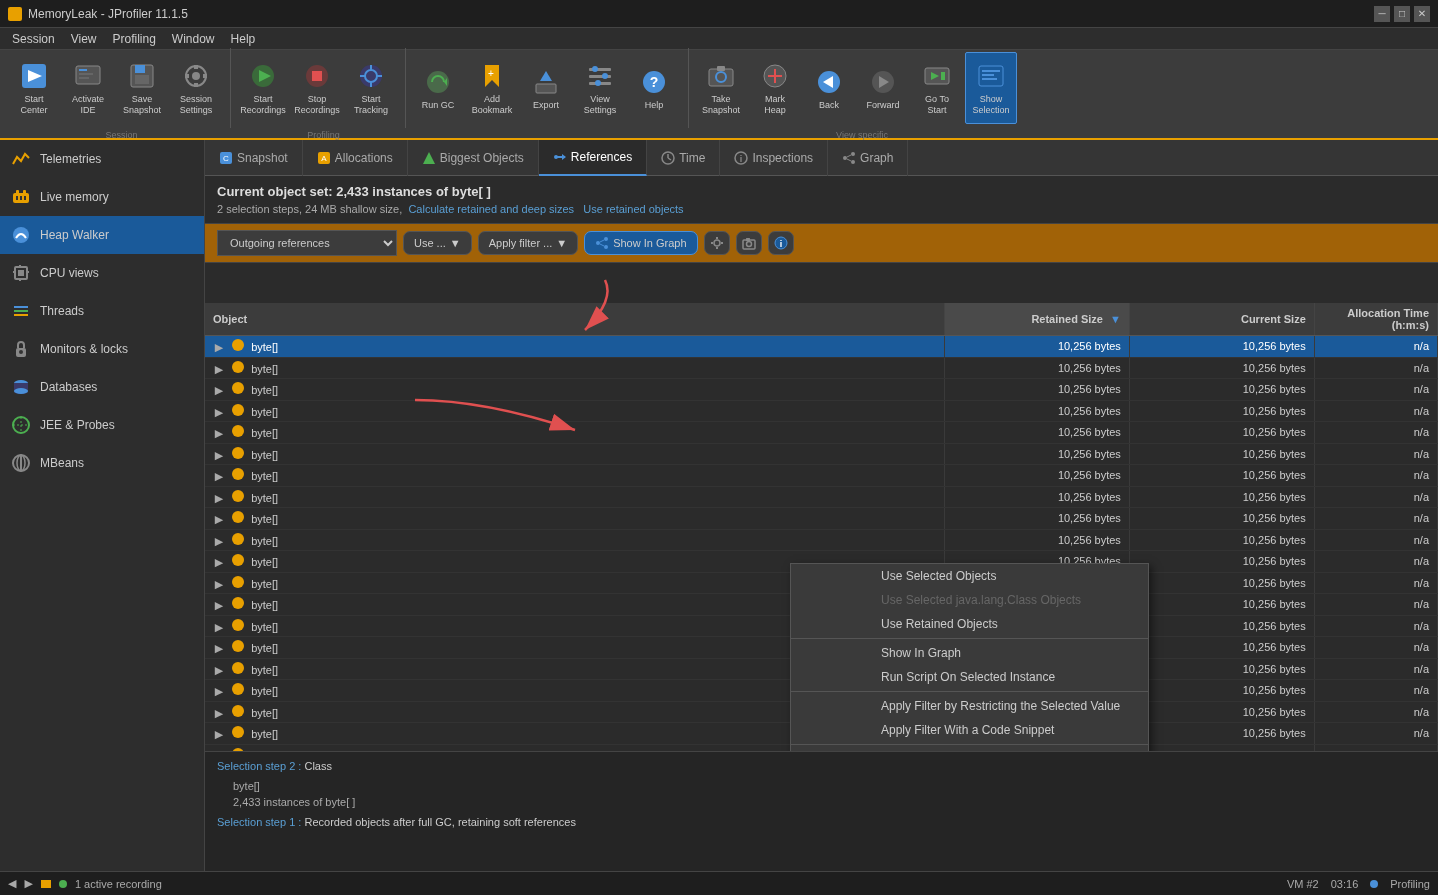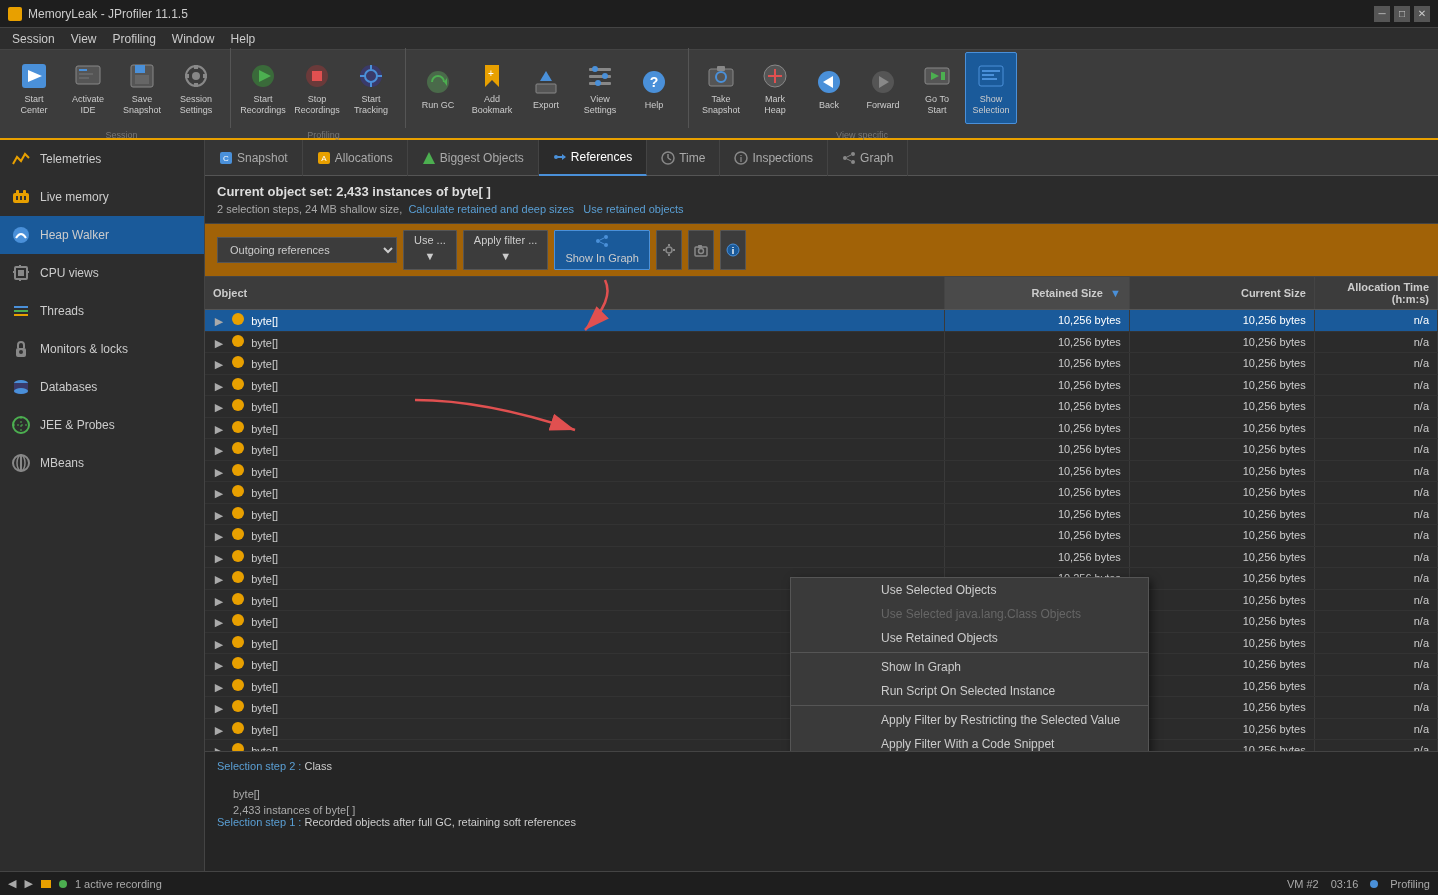--- a/index.html
+++ b/index.html
@@ -42,25 +42,25 @@
 
     
     .object-info { padding: 8px 12px; background: #2b2b2b; border-bottom: 1px solid #444; }
     .object-title { font-size: 13px; font-weight: bold; color: #ddd; margin-bottom: 4px; }
     .object-subtitle { font-size: 11px; color: #aaa; }
     .object-subtitle a { color: #5a9fd4; text-decoration: none; }
 
     
     .view-toolbar { display: flex; align-items: center; gap: 6px; padding: 6px 12px; background: #a16207; border-bottom: 1px solid #444; }
     .view-select { background: #3c3c3c; border: 1px solid #555; color: #ccc; padding: 3px 8px; font-size: 11px; height: 26px; cursor: pointer; width: 180px; }
-    .view-btn { background: #3c3c3c; border: 1px solid #555; color: #ccc; padding: 3px 10px; font-size: 11px; height: 40px; cursor: pointer; border-radius: 1px; display: flex; align-items: center; gap: 4px; flex-direction: column; }
+    .view-btn { background: #3c3c3c; border: 1px solid #555; color: #ccc; padding: 3px 10px; font-size: 11px; height: 24px; cursor: pointer; border-radius: 7px; display: flex; align-items: center; gap: 4px; }
     .view-btn.highlight { background: #1a5a9a; border-color: #4a90d9; }
 
     
-    .table-container { flex: 1; overflow-y: auto; position: relative; }
+    .table-container { flex: 1; overflow-y: auto; position: relative; margin-top: 40px; }
     .data-table { width: 100%; border-collapse: collapse; }
     .data-table th { background: #3c3c3c; color: #ccc; padding: 4px 8px; text-align: left; font-size: 11px; border-bottom: 1px solid #555; border-right: 1px solid #444; position: sticky; top: 0; z-index: 2; }
     .data-table th.sorted { background: #4a4a4a; }
     .data-table td { padding: 3px 8px; font-size: 11px; border-bottom: 1px solid #333; border-right: 1px solid #3a3a3a; color: #ccc; }
     .data-table tr.selected td { background: #1a5a9a; color: #fff; }
     .expand-btn { width: 12px; height: 12px; display: inline-flex; align-items: center; justify-content: center; color: #aaa; cursor: pointer; }
     .obj-icon { width: 12px; height: 12px; background: #e8a000; border-radius: 50%; display: inline-block; margin: 0 4px; }
     .col-object { width: 60%; }
     .col-retained { width: 15%; text-align: right; }
     .col-shallow { width: 15%; text-align: right; }
@@ -868,28 +868,28 @@
 
     <span>
       
       
     </span>
   </div>
         </div>
     </div>
 
     <div class="bottom-panel">
-      <div style="margin-bottom:16px;">
+      <div style="margin-bottom:8px;">
         <a href="#" class="step-link">Selection step 2 :</a>
         <span style="color:#ccc">Class</span>
       </div>
       <div style="margin-bottom:4px; padding-left:16px;">
         <span>byte[]</span>
       </div>
-      <div style="padding-left:16px;">
+      <div style="margin-bottom:8px; padding-left:16px;">
         <span style="color:#aaa">2,433 instances of byte[ ]</span>
       </div>
       <div>
         <a href="#" class="step-link">Selection step 1 :</a>
         <span style="color:#ccc">Recorded objects after full GC, retaining soft references</span>
       </div>
     </div>
   <svg width="120" height="80" style="position: absolute; top: 130px; left: 320px; pointer-events: none; z-index: 200;">
   <defs>
     <marker id="arrowhead" markerWidth="10" markerHeight="7" refX="10" refY="3.5" orient="auto">

